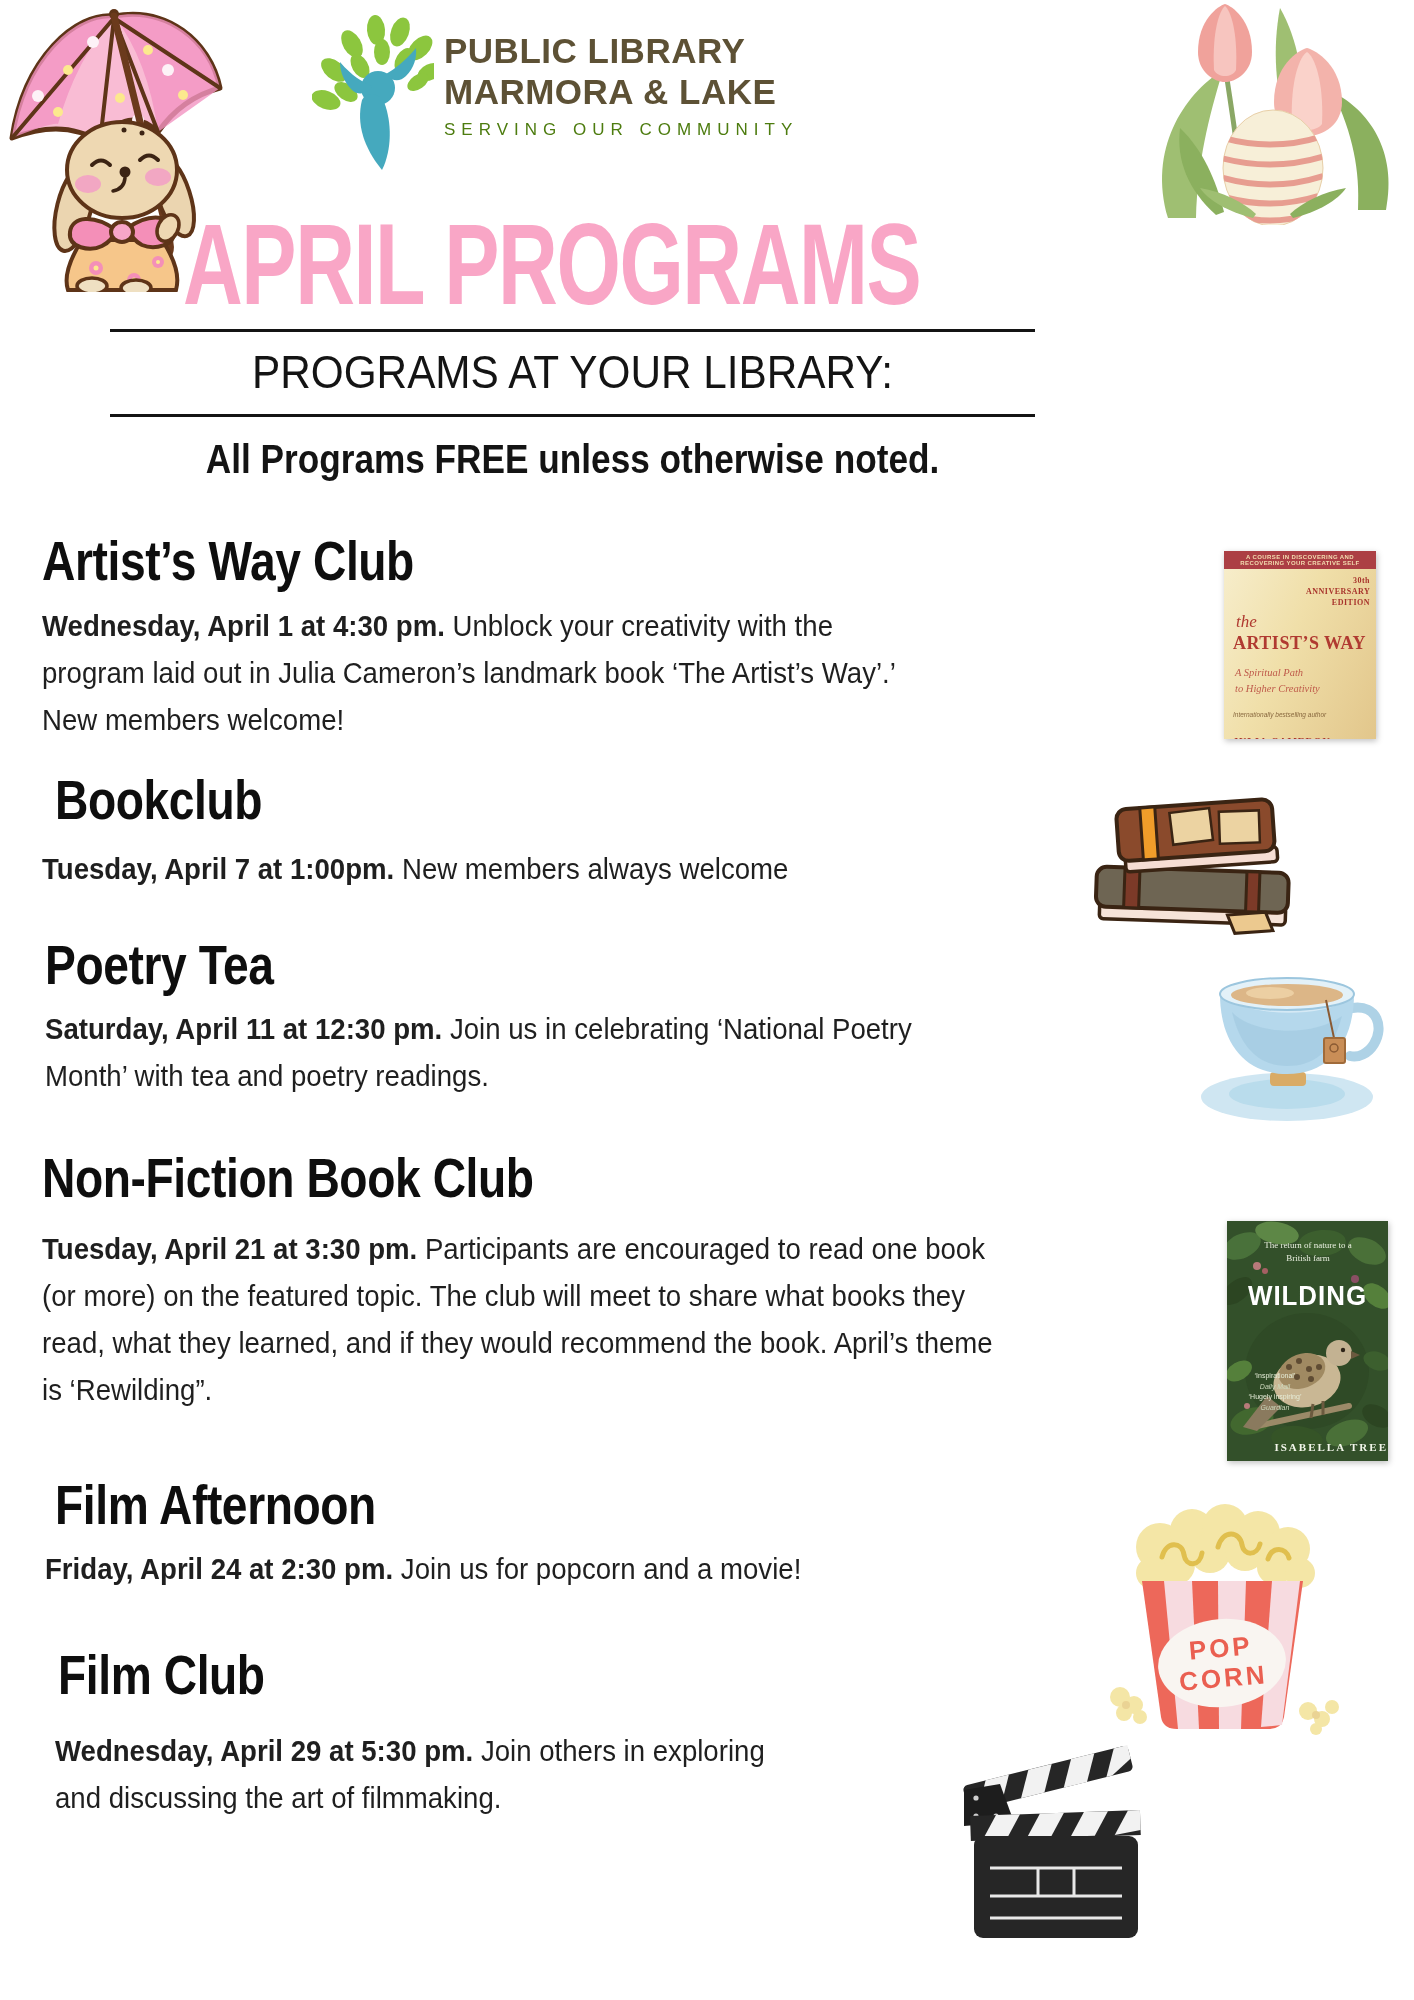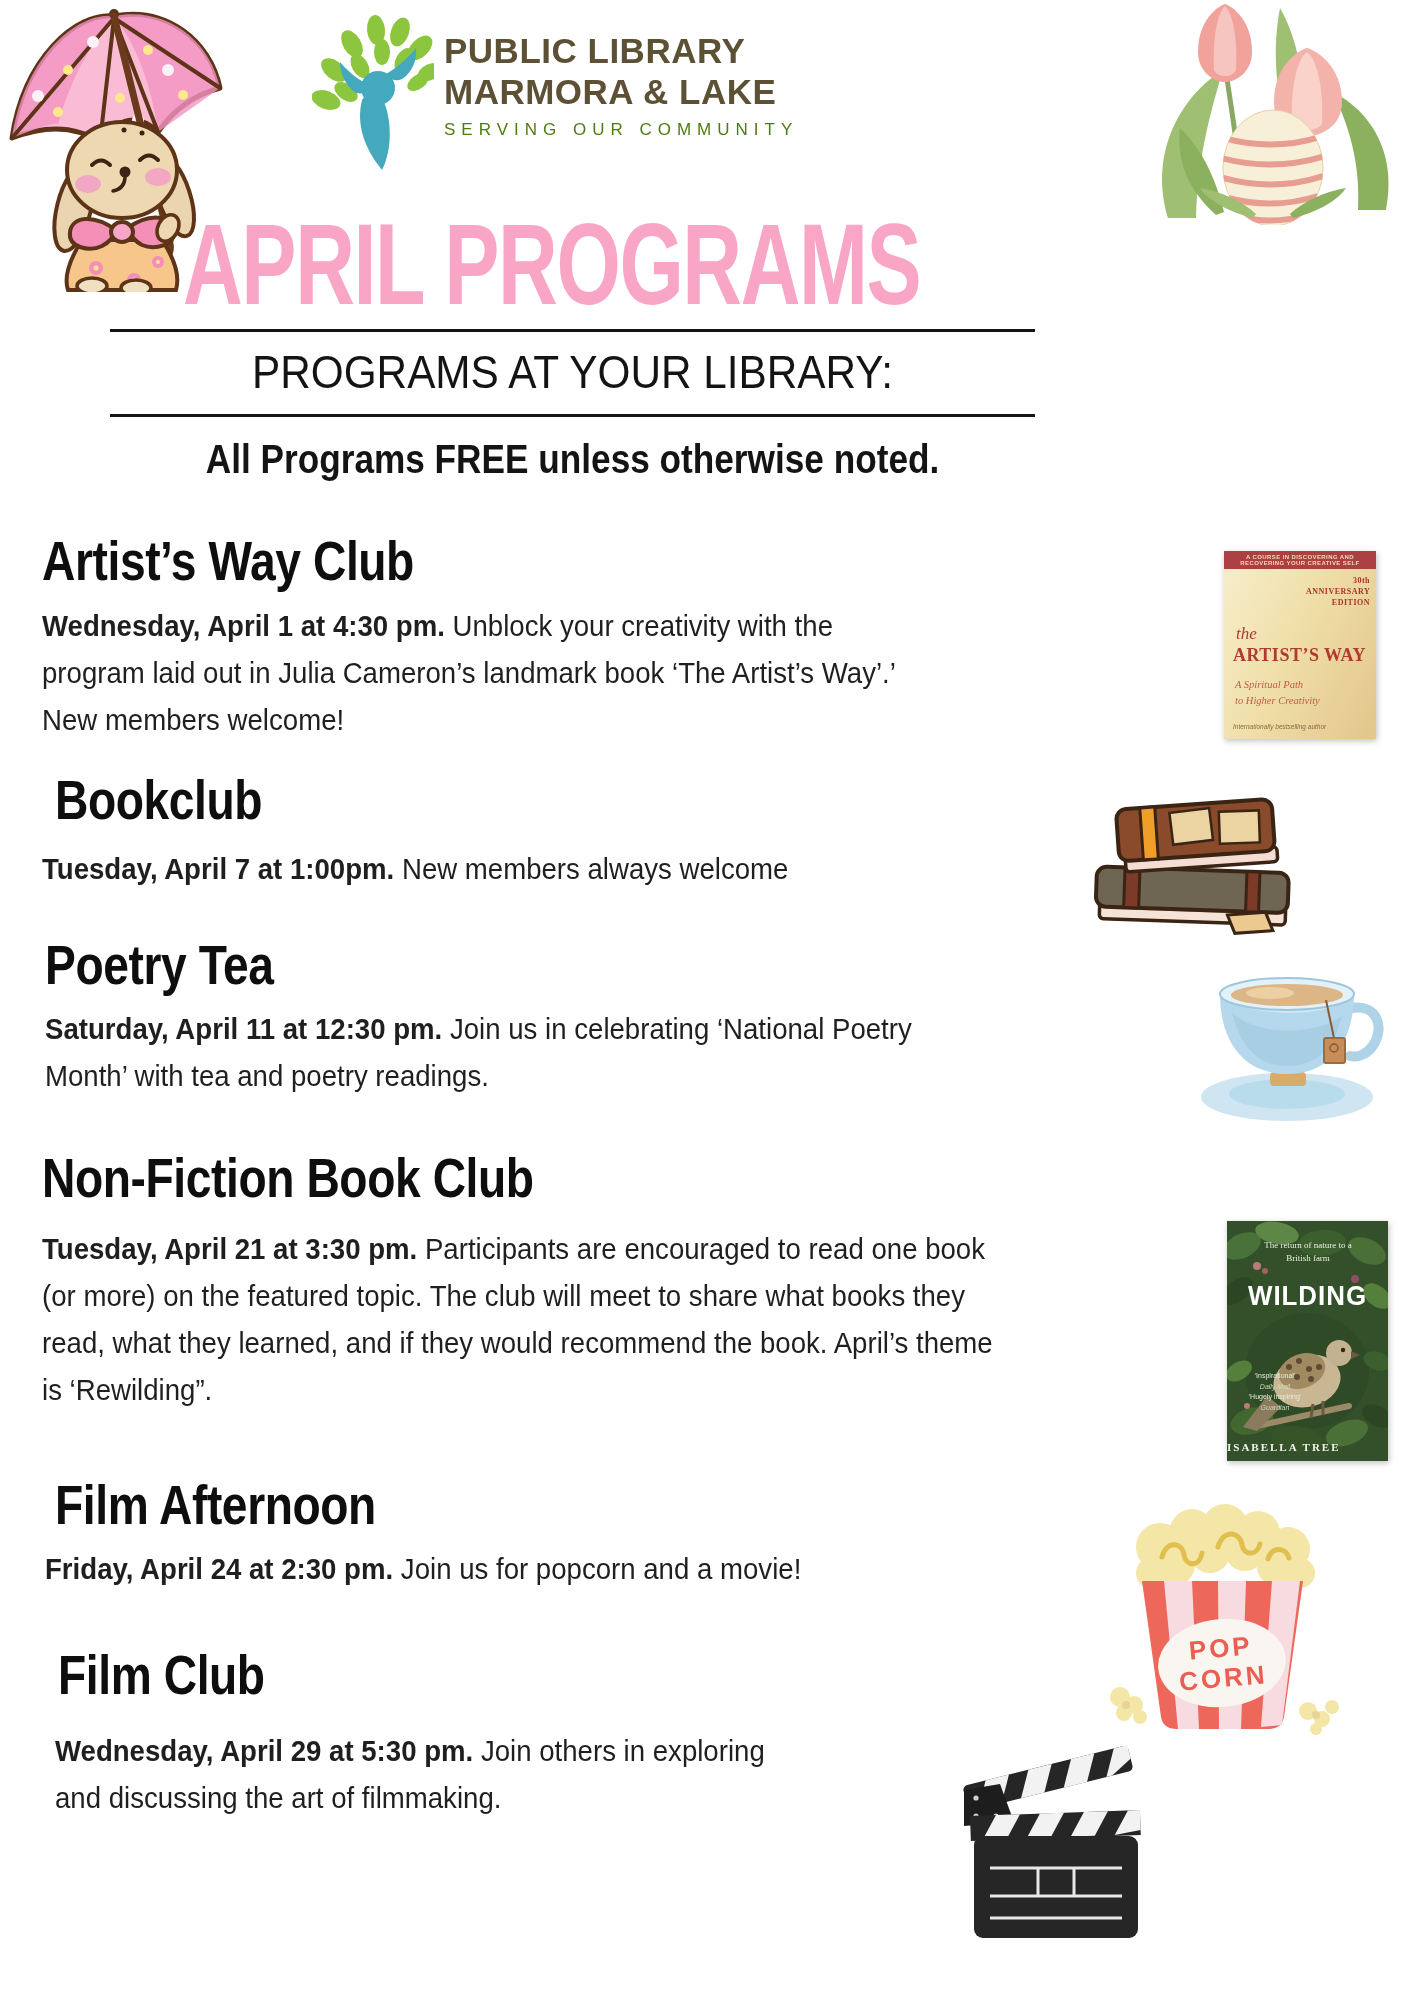--- a/index.html
+++ b/index.html
@@ -39,38 +39,38 @@
   .prog-body .when{font-weight:700;}
 
   
   .aw-cover{
     position:absolute;left:1224px;top:551px;width:152px;height:188px;
     background:linear-gradient(115deg,#f7eecd 0%,#f0dfa9 45%,#e2c68b 100%);
     box-shadow:1px 2px 6px rgba(0,0,0,.25);overflow:hidden;
   }
   .aw-banner-top{background:#ac3f44;color:#f3ddb0;font-size:6px;font-weight:700;letter-spacing:.4px;text-align:center;padding:3px 2px;}
   .aw-edition{width:64px;margin:7px 6px 0 auto;text-align:right;color:#a8342c;font-family:"Liberation Serif",serif;font-weight:700;font-size:8px;line-height:1.35;letter-spacing:.5px;}
-  .aw-the{margin:16px 0 0 12px;font-family:"Liberation Serif",serif;font-style:italic;color:#b03a31;font-size:17px;}
+  .aw-the{margin:4px 0 0 12px;font-family:"Liberation Serif",serif;font-style:italic;color:#b03a31;font-size:17px;}
   .aw-title{margin:1px 0 0 9px;font-family:"Liberation Serif",serif;font-weight:700;color:#b03a31;font-size:18px;letter-spacing:.5px;white-space:nowrap;}
   .aw-sub{margin:11px 0 0 11px;font-family:"Liberation Serif",serif;font-style:italic;color:#bf5a4a;font-size:10.5px;line-height:1.5;}
   .aw-authortag{margin:14px 0 0 9px;font-style:italic;color:#8a6a40;font-size:6.5px;}
   .aw-author{margin:18px 0 0 9px;font-family:Liberation Serif, serif;font-weight:700;color:#a8342c;font-size:10px;letter-spacing:1px;white-space:nowrap;}
   .aw-banner-bottom{margin-top:4px;width:82%;background:#ac3f44;color:#f3ddb0;font-size:5.5px;font-weight:700;letter-spacing:.3px;padding:3px 5px;}
 
   
   .w-cover{
     position:absolute;left:1227px;top:1221px;width:161px;height:240px;background:#b91c1c;
     box-shadow:1px 2px 6px rgba(0,0,0,.25);overflow:hidden;
   }
   .w-cover svg{position:absolute;left:0;top:0;}
   .w-tagline{position:absolute;left:36px;top:18px;width:90px;text-align:center;color:#e9efdf;font-family:"Liberation Serif",serif;font-size:9px;line-height:1.45;}
   .w-title{position:absolute;left:0;top:60px;width:100%;text-align:center;color:#ffffff;font-weight:700;font-size:27px;letter-spacing:1px;transform:scaleX(.96);}
   .w-quotes{position:absolute;left:6px;top:150px;width:84px;text-align:center;color:#e6edd8;font-size:7px;line-height:1.5;}
   .w-quotes .src{font-style:italic;color:#cdd9bd;}
-  .w-author{position:absolute;left:0;bottom:8px;width:100%;text-align:left;color:#f2f5ea;font-family:"Liberation Serif",serif;font-weight:700;font-size:11px;letter-spacing:2px;}
+  .w-author{position:absolute;left:0;bottom:8px;width:100%;text-align:right;color:#f2f5ea;font-family:"Liberation Serif",serif;font-weight:700;font-size:11px;letter-spacing:2px;}
 </style>
 </head>
 <body>
 
 <div class="page">
 
   <svg class="abs" style="left:-2px;top:0;z-index:2;" width="240" height="292" viewBox="0 0 240 292">
     <path d="M14,138 C26,58 78,12 116,16 C168,6 212,40 222,88 Q184,98 160,132 Q130,104 102,142 Q66,118 14,138 Z" fill="#f9bcd4" stroke="#5e3418" stroke-width="5" stroke-linejoin="round"></path>
     <path d="M116,16 C168,6 212,40 222,88 L160,132 Q150,60 116,16 Z" fill="#f293c2" opacity=".8"></path>
     <path d="M116,16 C78,12 26,58 14,138 Q54,122 60,124 Q78,60 116,16 Z" fill="#f293c2" opacity=".8"></path>

